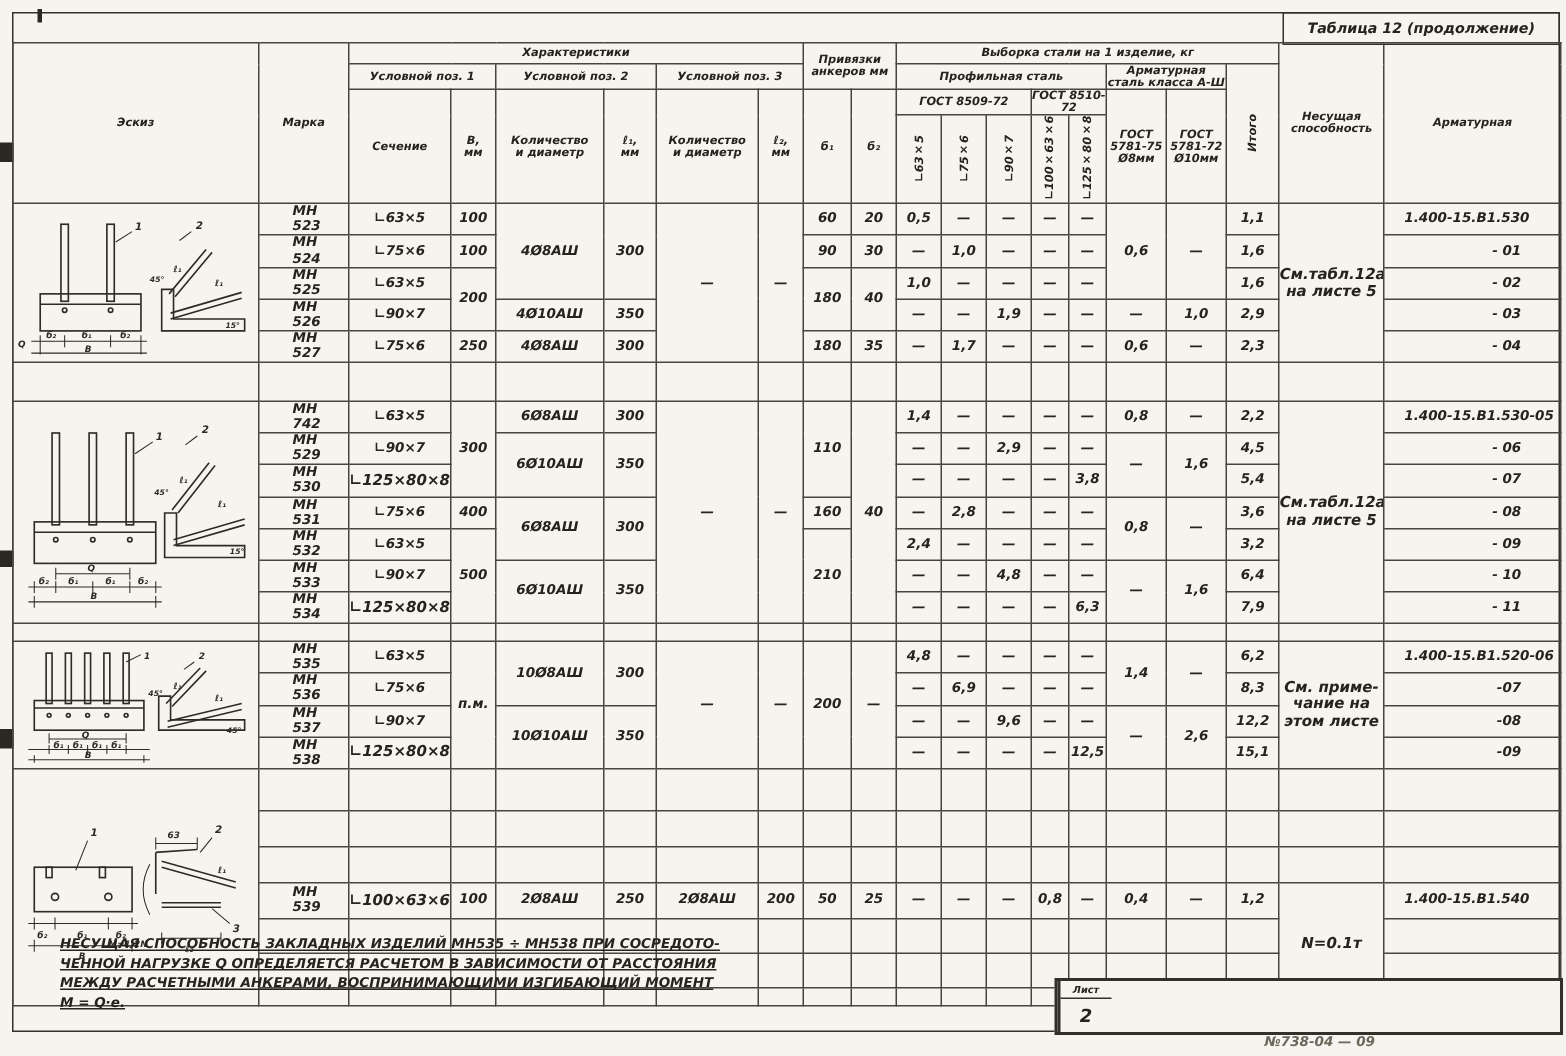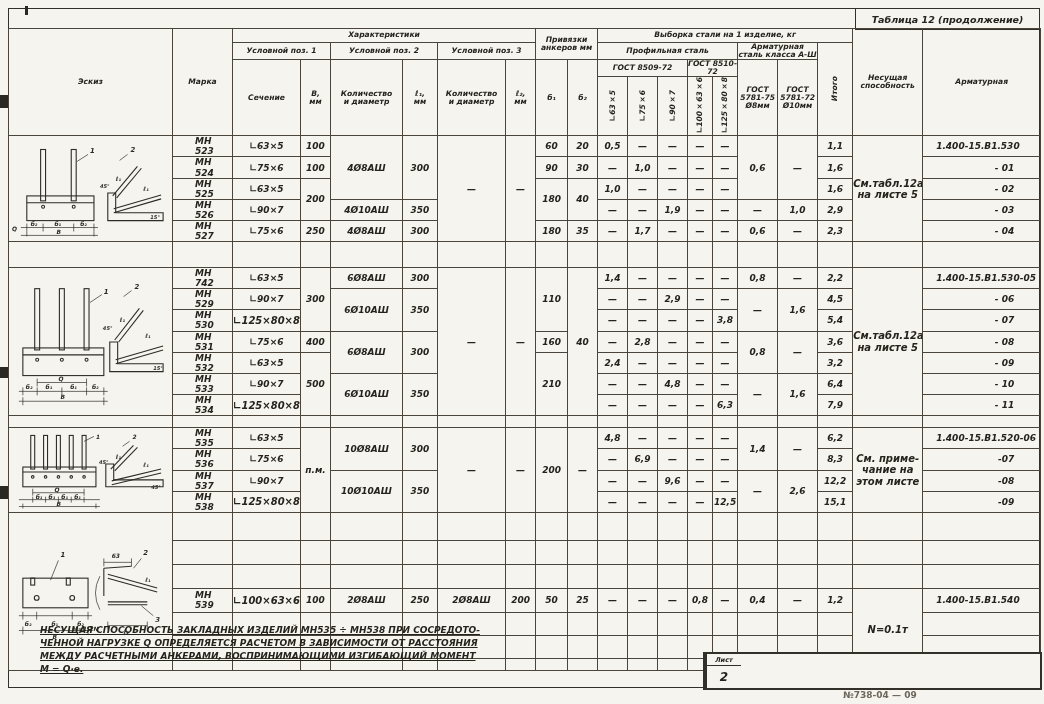--- a/index.html
+++ b/index.html
@@ -32,21 +32,21 @@
         font-size:9px;line-height:13px;white-space:pre-line;text-decoration:underline;}
   .titleblock{position:absolute;left:703px;top:652px;width:335px;height:34px;border:2px solid #33302a;
         display:flex;background:#f5f4ee;}
   .doc-number{flex:1;display:flex;align-items:center;justify-content:center;
         font-style:italic;font-weight:600;font-size:15px;letter-spacing:2px;}
   .sheet-box{width:34px;border-left:2px solid #33302a;display:flex;flex-direction:column;}
   .sheet-label{height:11px;border-bottom:1px solid #33302a;display:flex;align-items:center;justify-content:center;
         font-style:italic;font-weight:600;font-size:6.5px;}
   .sheet-number{flex:1;display:flex;align-items:center;justify-content:center;
         font-style:italic;font-weight:600;font-size:12px;}
-  .cut-text{position:absolute;left:843px;top:690px;font-weight:600;font-size:9px;color:#6d675b;}
+  .cut-text{position:absolute;left:843px;top:690px;font-style:italic;font-weight:600;font-size:9px;color:#6d675b;}
   .tickmark{position:absolute;left:0;width:9px;background:#2b2823;}
   .vtick{position:absolute;top:6px;width:2.5px;height:9px;background:#2b2823;}
 </style>
 </head>
 <body>
 
 <div class="sheet">
   <div class="frame"></div>
   <div class="vtick" style="left:25px;"></div>
   <div class="tickmark" style="top:95px;height:13px;"></div>

